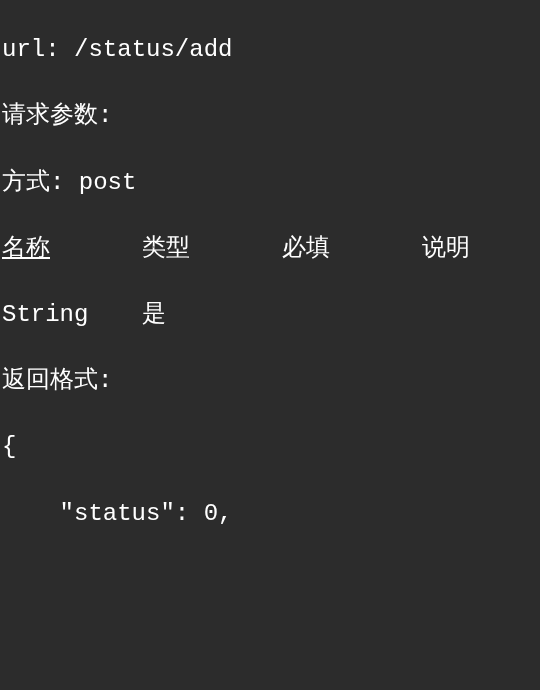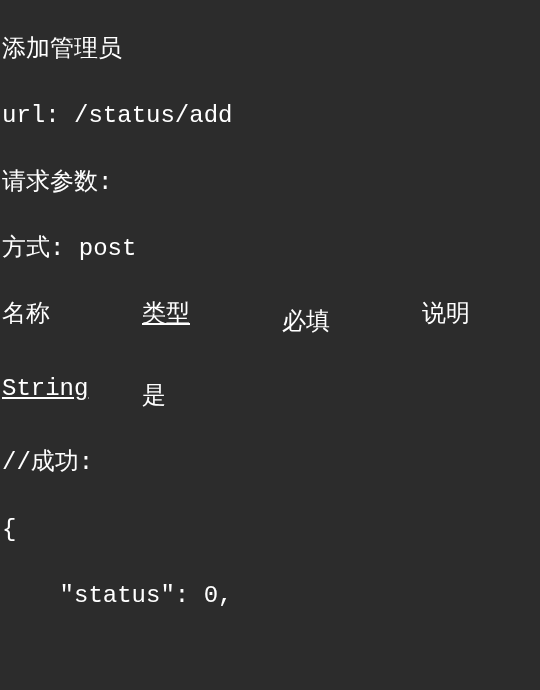--- a/index.html
+++ b/index.html
@@ -17,44 +17,43 @@
   .doc {
     white-space: pre;
     padding: 0 2px;
   }
   .row {
     display: flex;
   }
   .col {
     white-space: pre;
   }
-  .c1 { width: 140px; }
-  .c2 { width: 140px; text-decoration: underline; }
-  .c3 { width: 140px; margin-top: 8px; }
+  .c1 { width: 140px; text-decoration: underline; }
+  .c2 { width: 140px; }
+  .c3 { width: 140px; }
   .c4 { flex: 0 0 auto; text-align: right; }
 </style>
 </head>
 <body>
 
 <div class="doc">
-<div>添加管理员</div>
 <div><span>url:</span> <span>/status/add</span></div>
 <div>请求参数:</div>
 <div><span>方式:</span> <span>post</span></div>
 <div class="row">
   <span class="col c1">名称</span>
   <span class="col c2">类型</span>
   <span class="col c3">必填</span>
   <span class="col c4">说明</span>
 </div>
 <div class="row">
   <span class="col c2">String</span>
   <span class="col c3">是</span>
 </div>
-<div>//成功:</div>
+<div>返回格式:</div>
 <div>{</div>
 <div>    "status": 0,</div>
 
 
 
 
 
 
 
 

